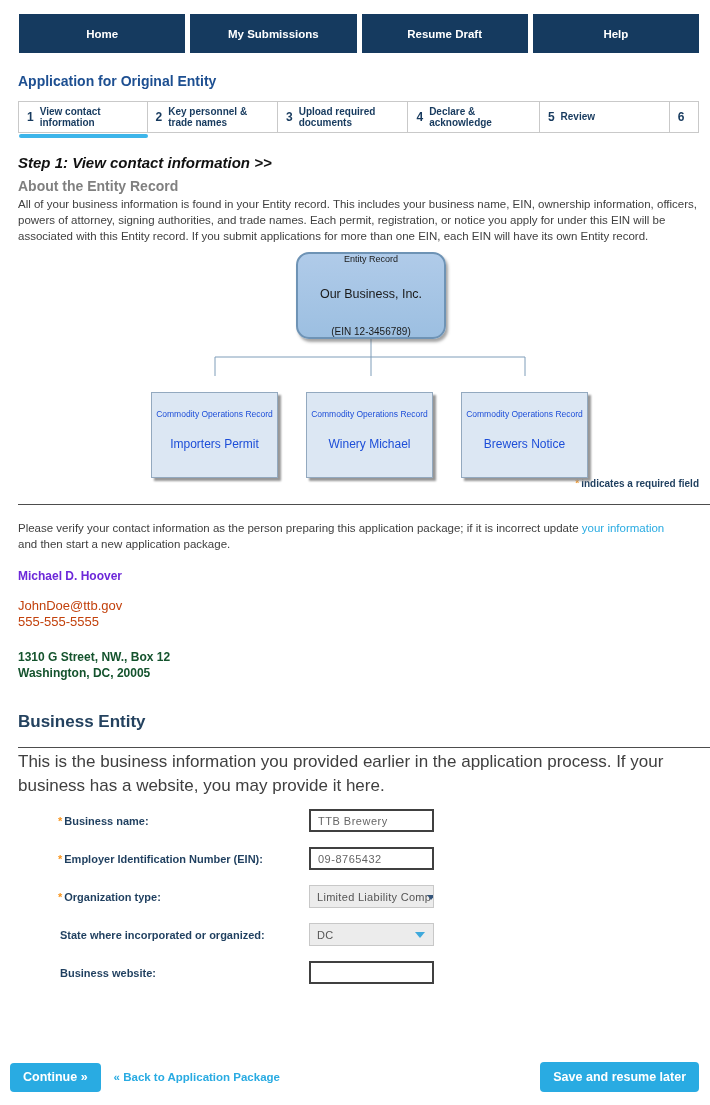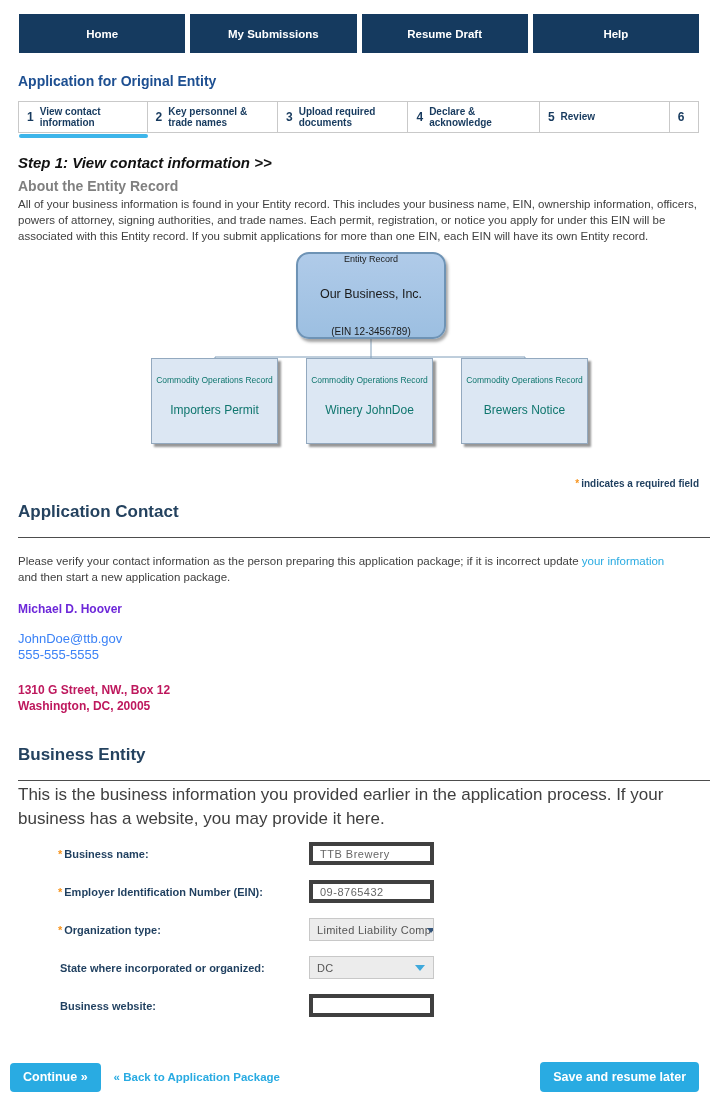--- a/index.html
+++ b/index.html
@@ -54,55 +54,55 @@
     background:linear-gradient(#b0cbe9,#9cbfe1);
     border:2px solid #6e93b5; border-radius:13px;
     box-shadow:2px 3px 3px rgba(90,90,90,0.55);
     display:flex; flex-direction:column; align-items:center; justify-content:space-between;
     text-align:center; color:#1a1a1a;
   }
   .entity-type { font-size:9px; }
   .entity-name { font-size:12.5px; margin-top:4px; }
   .entity-ein  { font-size:10px; margin-top:6px; }
   .child-box {
-    position:absolute; top:106px; width:127px; height:86px;
+    position:absolute; top:140px; width:127px; height:86px;
     background:#dce7f3; border:1px solid #93a9bf;
     box-shadow:3px 3px 2px #979797;
     display:flex; flex-direction:column; align-items:center;
-    text-align:center; color:#0f766e;
+    text-align:center; color:#1d4ed8;
   }
   .child-type { font-size:8.5px; margin-top:16px; }
   .child-name { font-size:12px; margin-top:18px; }
   .cb-1 { left:133px; } .cb-2 { left:288px; } .cb-3 { left:443px; }
 
   
   .required-note { margin-top:14px; text-align:right; font-size:10px; font-weight:bold; color:#1f3f5f; }
   .req { color:#f7941d; font-weight:bold; margin-right:2px; }
 
   
   .section-heading { margin-top:13px; font-size:17px; font-weight:bold; color:#24425f; }
   .rule { border:none; border-top:1px solid #4d4d4d; margin-top:15px; width:699px; }
 
   
   .contact-intro { margin-top:15px; font-size:11.5px; line-height:1.4; color:#404040; width:660px; }
   .inline-link { color:#29abe2; text-decoration:none; cursor:pointer; }
   .contact-name { margin-top:17px; font-size:12px; font-weight:bold; color:#6d28d9; }
-  .contact-gray { margin-top:15px; font-size:13px; color:#3b82f6; line-height:1.25; }
-  .contact-address { margin-top:20px; font-size:12px; font-weight:bold; color:#be185d; line-height:1.33; }
+  .contact-gray { margin-top:15px; font-size:13px; color:#c2410c; line-height:1.25; }
+  .contact-address { margin-top:20px; font-size:12px; font-weight:bold; color:#14532d; line-height:1.33; }
 
   
   .sub-heading { margin-top:16px; font-size:12px; font-weight:bold; color:#1b3a5c; }
   .section-desc { margin-top:2px; font-size:17px; line-height:1.38; color:#404040; width:694px; }
 
   
   .form { margin-top:12px; }
   .form-row { display:flex; align-items:center; height:23px; margin-bottom:15px;margin-left:40px; }
   .form-label { width:251px; font-size:11px; font-weight:bold; color:#1f3f5f; }
   .form-input {
-    width:125px; height:23px; border:4px solid #404040; background:#fff;
+    width:125px; height:23px; border:2px solid #404040; background:#fff;
     font-family:"Liberation Sans",sans-serif; font-size:11px; color:#666;
     letter-spacing:0.5px; padding:0 7px; outline:none;
   }
   .form-select {
     position:relative; width:125px; height:23px; background:#ececec;
     border:1px solid #c8c8c8; display:flex; align-items:center;
     padding:0 7px; cursor:pointer; overflow:hidden;
   }
   .select-value { font-size:11px; color:#555; letter-spacing:0.3px; white-space:nowrap; }
   .tri { position:absolute; width:0; height:0; border-left:4px solid transparent; border-right:4px solid transparent; top:9px; }
@@ -175,33 +175,32 @@
       <div class="entity-type">Entity Record</div>
       <div class="entity-name">Our Business, Inc.</div>
       <div class="entity-ein">(EIN 12-3456789)</div>
     </div>
     <div class="child-box cb-1">
       <div class="child-type">Commodity Operations Record</div>
       <div class="child-name">Importers Permit</div>
     </div>
     <div class="child-box cb-2">
       <div class="child-type">Commodity Operations Record</div>
-      <div class="child-name">Winery JohnDoe</div>
+      <div class="child-name">Winery Michael</div>
     </div>
     <div class="child-box cb-3">
       <div class="child-type">Commodity Operations Record</div>
       <div class="child-name">Brewers Notice</div>
     </div>
   </div>
 
   <div class="required-note">
     <span class="req">*</span><span>indicates a required field</span>
   </div>
 
-  <h2 class="section-heading">Application Contact</h2>
   <hr class="rule">
 
   <p class="contact-intro"><span>Please verify your contact information as the person preparing this application package; if it is incorrect update </span><a class="inline-link">your information</a><span> and then start a new application package.</span></p>
 
   <div class="contact-name">Michael D. Hoover</div>
   <div class="contact-gray">
     <div>JohnDoe@ttb.gov</div>
     <div>555-555-5555</div>
   </div>
   <div class="contact-address">

